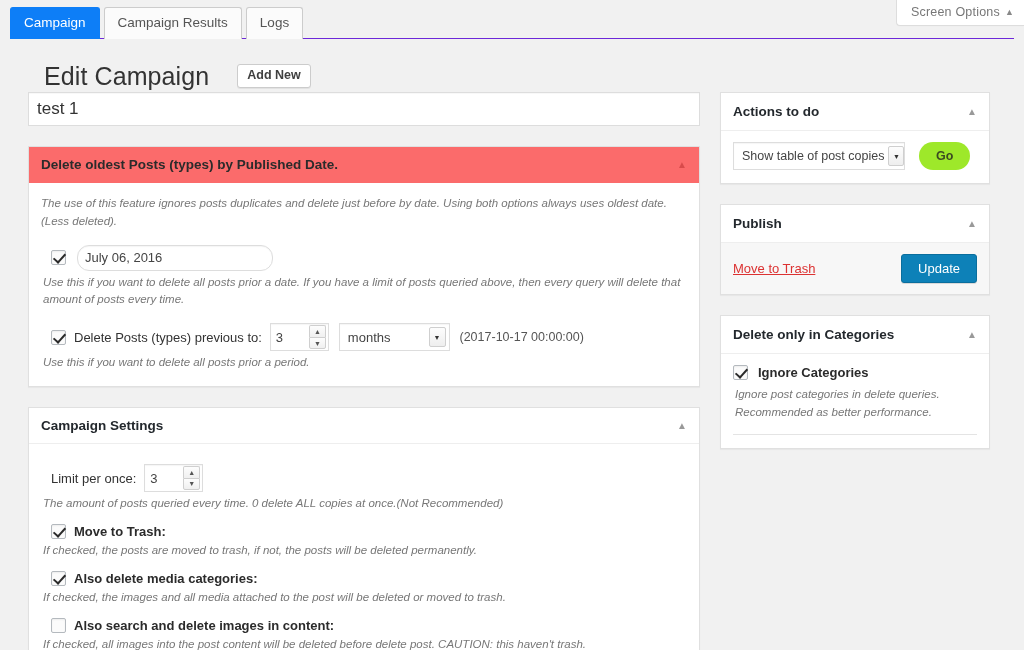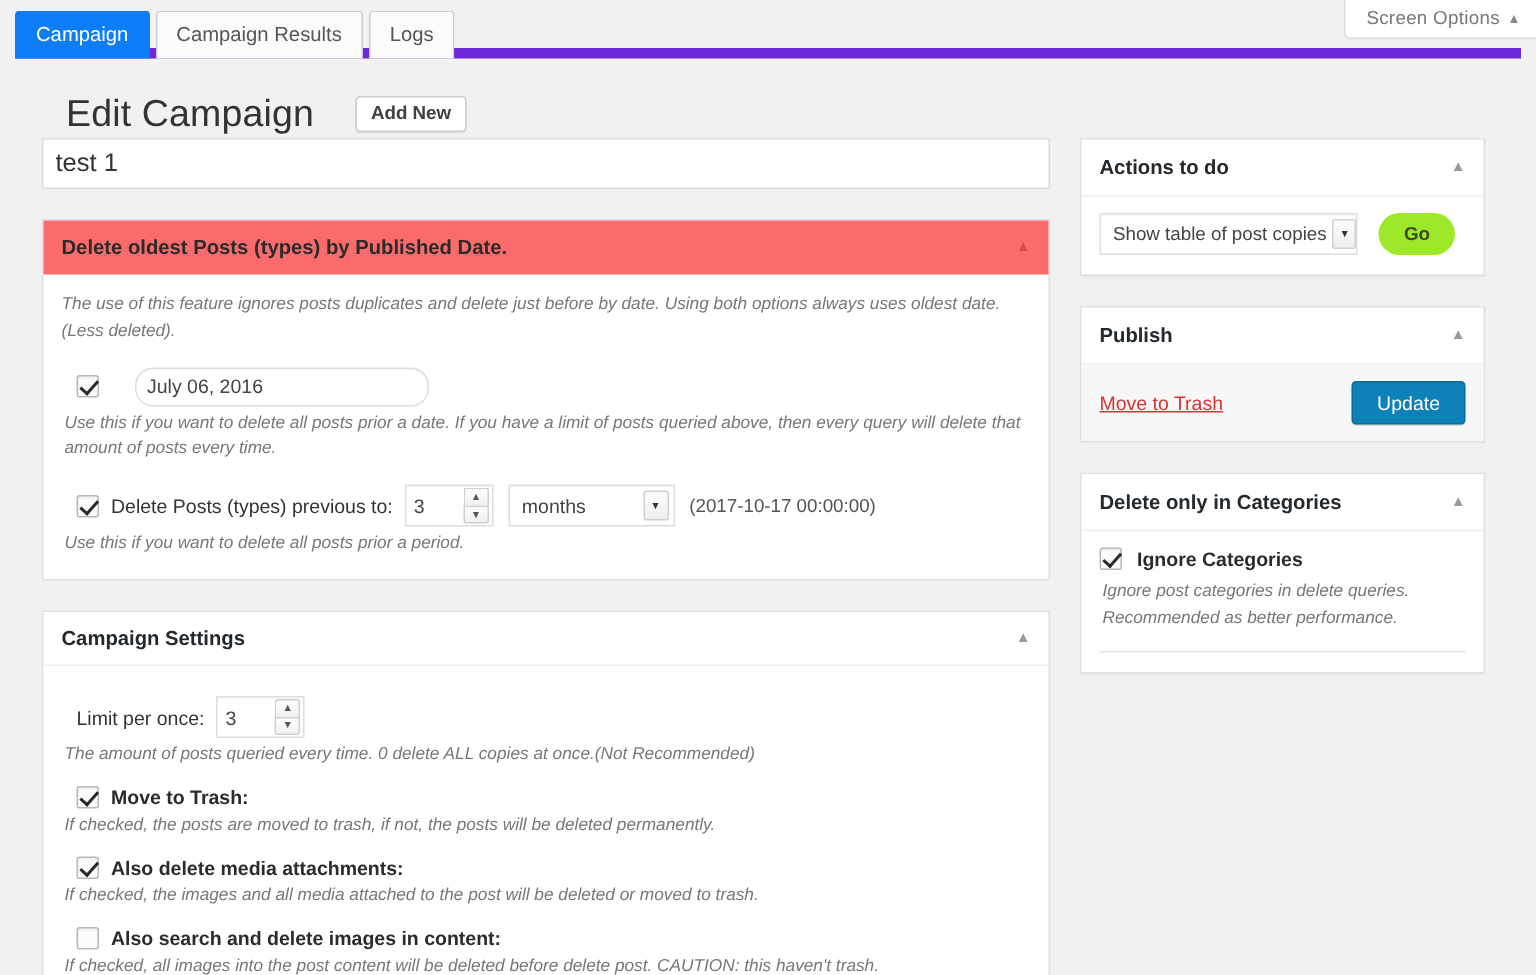--- a/index.html
+++ b/index.html
@@ -35,21 +35,21 @@
     white-space: nowrap;
   }
   .screen-meta-toggle .caret { font-size: 9px; margin-left: 5px; color: #888; position: relative; top: -1px;}
 
   
   .nav-tab-wrapper {
     position: absolute;
     top: 7px; left: 10px;
     height: 32px;
     width: 1004px;
-    border-bottom: 7px solid #6d28d9;
+    border-bottom: 1px solid #6d28d9;
     padding-left: 0;
   }
   .nav-tab {
     display: inline-block;
     border: 1px solid #ccc;
     border-bottom: none;
     background: #fbfbfb;
     color: #555;
     font-size: 13.5px;
     line-height: 1;
@@ -209,21 +209,21 @@
     border: 1px solid #ddd;
     background: #fff;
     font-family: "Liberation Sans", sans-serif;
     font-size: 13px;
     color: #444;
     padding: 4px 7px;
     height: 26px;
     outline: none;
     box-shadow: inset 0 1px 1px rgba(0,0,0,.04);
   }
-  .date-input { width: 196px; margin-left: 24px; border-radius: 12px; }
+  .date-input { width: 196px; margin-left: 11px; border-radius: 12px; }
 
   
   .spinner-wrap {
     display: inline-flex;
     align-items: stretch;
     border: 1px solid #ddd;
     background: #fff;
     height: 28px;
     margin-left: 8px;
     box-shadow: inset 0 1px 1px rgba(0,0,0,.04);
@@ -457,21 +457,21 @@
           <p class="desc indent">The amount of posts queried every time. 0 delete ALL copies at once.(Not Recommended)</p>
 
           <div class="field-row" style="margin-top:11px;">
             <span class="cb checked"></span>
             <span class="lbl bold">Move to Trash:</span>
           </div>
           <p class="desc indent">If checked, the posts are moved to trash, if not, the posts will be deleted permanently.</p>
 
           <div class="field-row" style="margin-top:11px;">
             <span class="cb checked"></span>
-            <span class="lbl bold">Also delete media attachments:</span>
+            <span class="lbl bold">Also delete media categories:</span>
           </div>
           <p class="desc indent">If checked, the images and all media attached to the post will be deleted or moved to trash.</p>
 
           <div class="field-row" style="margin-top:11px;">
             <span class="cb"></span>
             <span class="lbl bold">Also search and delete images in content:</span>
           </div>
           <p class="desc indent">If checked, all images into the post content will be deleted before delete post. CAUTION: this haven't trash.</p>
 
         </div>

